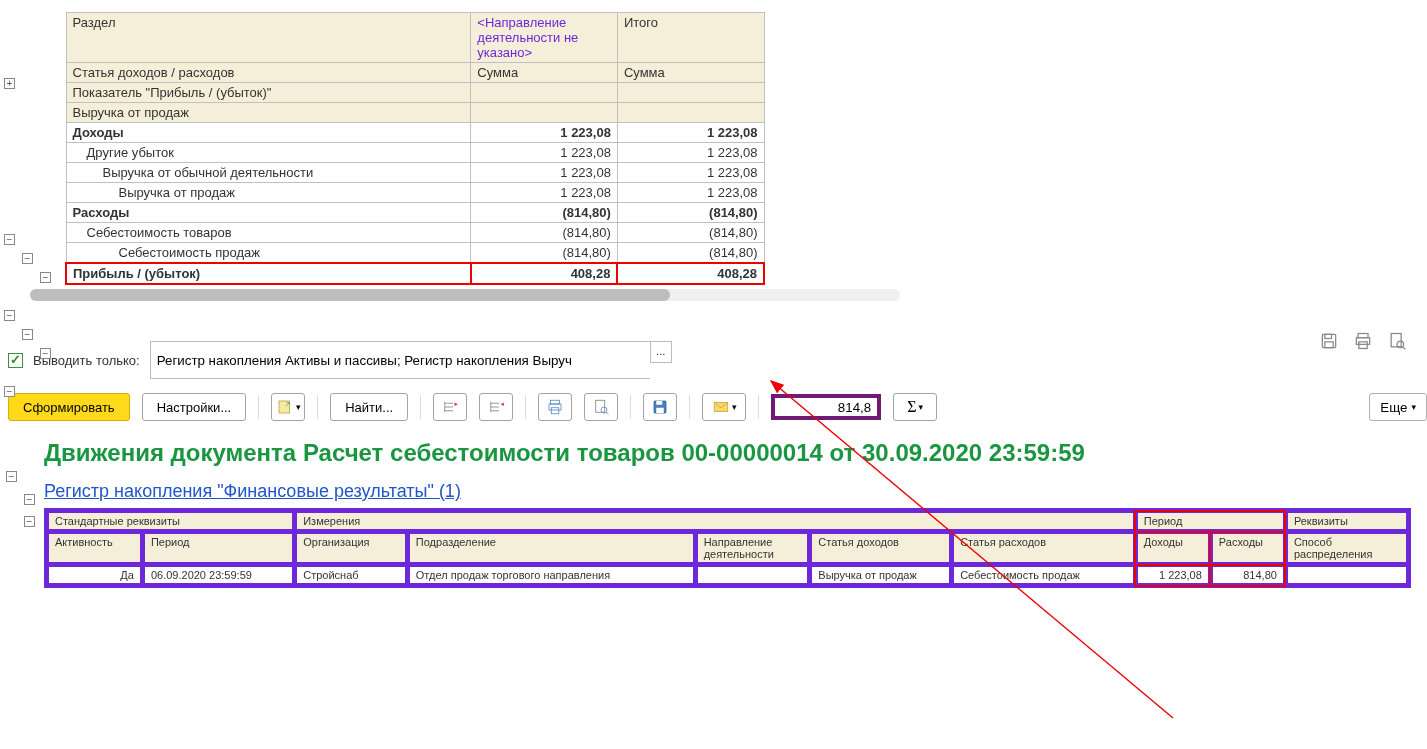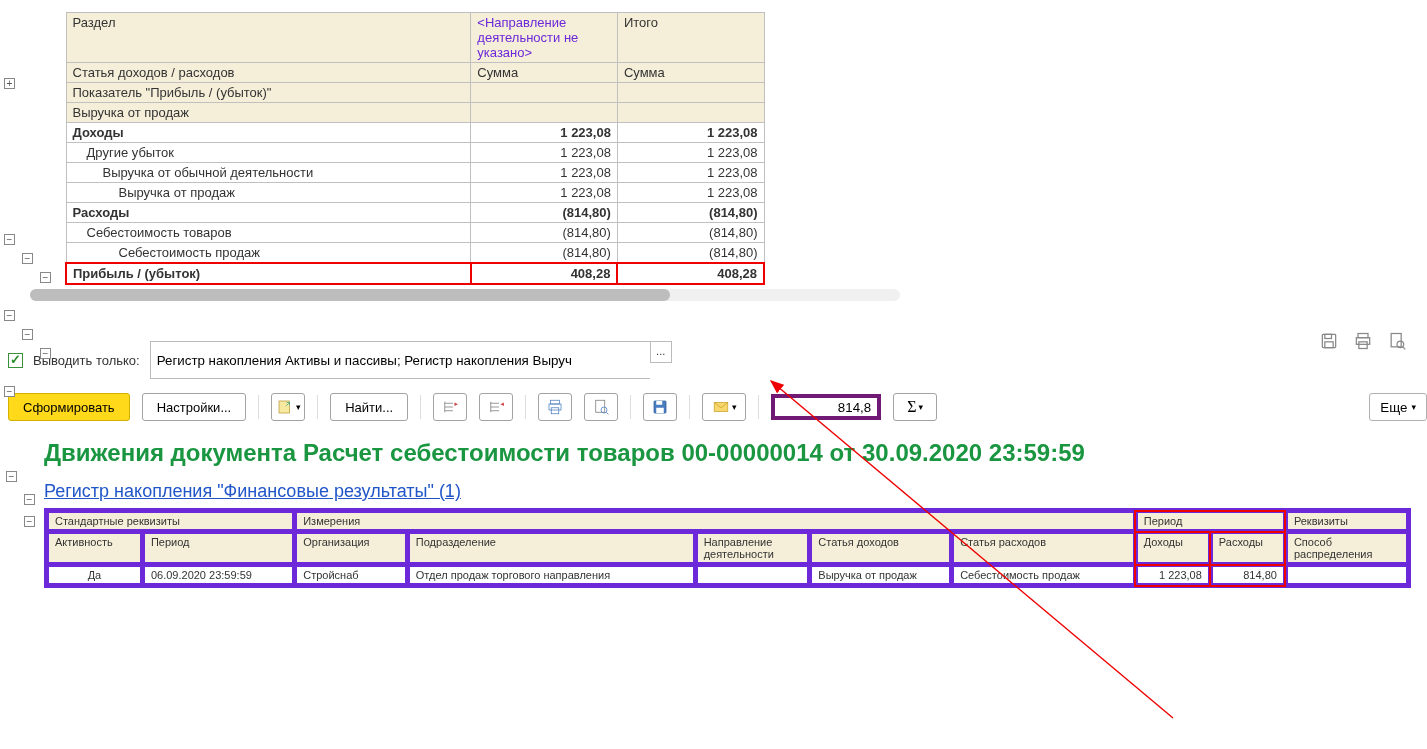--- a/index.html
+++ b/index.html
@@ -291,21 +291,21 @@
       <td>Организация</td>
       <td>Подразделение</td>
       <td>Направление деятельности</td>
       <td>Статья доходов</td>
       <td>Статья расходов</td>
       <td class="red-group">Доходы</td>
       <td class="red-group">Расходы</td>
       <td>Способ распределения</td>
     </tr>
     <tr>
-      <td style="text-align:center">Да</td>
+      <td style="text-align:right">Да</td>
       <td>06.09.2020 23:59:59</td>
       <td>Стройснаб</td>
       <td>Отдел продаж торгового направления</td>
       <td></td>
       <td>Выручка от продаж</td>
       <td>Себестоимость продаж</td>
       <td class="num red-group">1 223,08</td>
       <td class="num red-group">814,80</td>
       <td></td>
     </tr>

